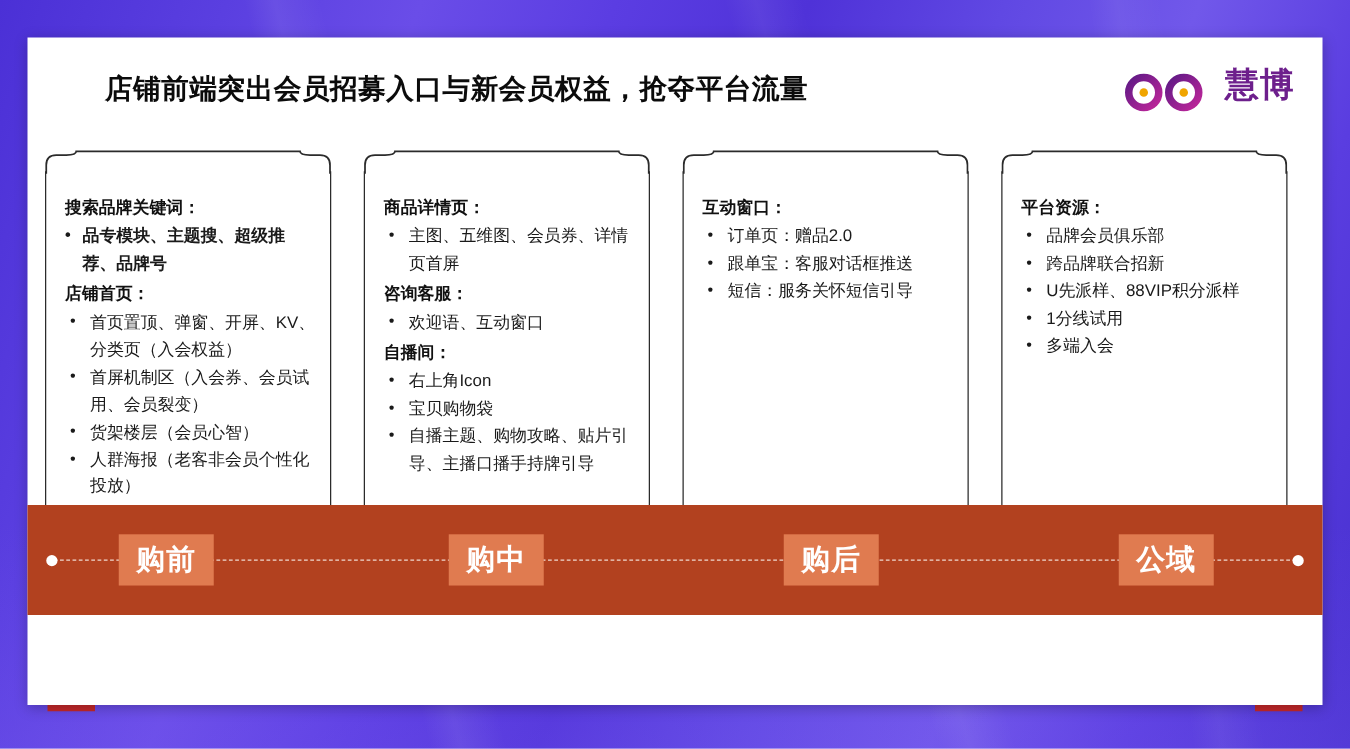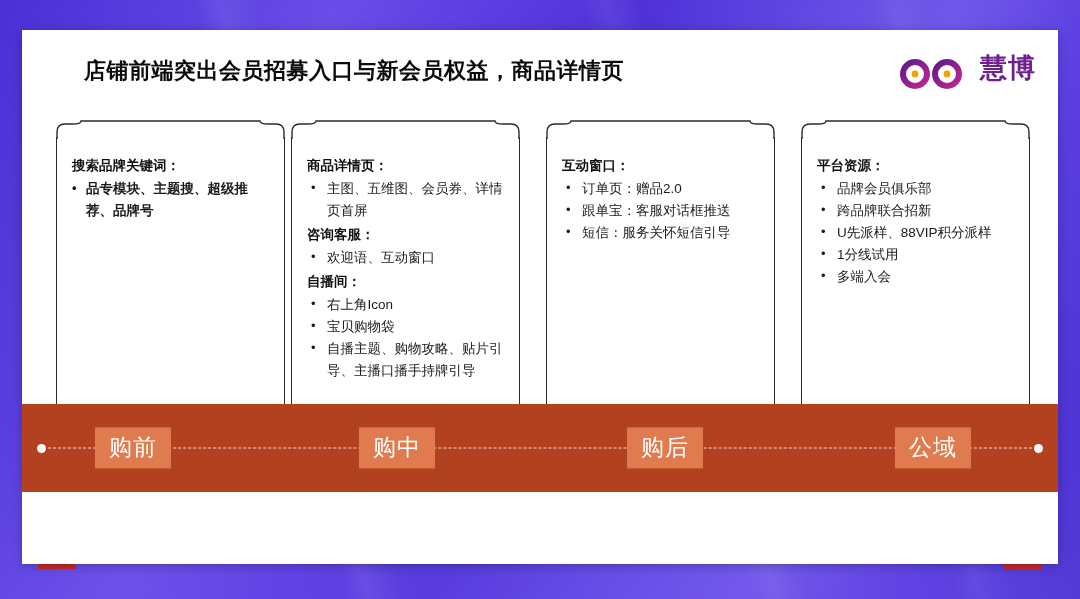--- a/index.html
+++ b/index.html
@@ -93,21 +93,21 @@
     position: absolute;
     left: 0; top: 90px;
     width: 1036px; height: 340px;
   }
   .col {
     position: absolute;
     top: 0;
     width: 229px;
     height: 337px;
   }
-  .col:nth-child(1) { left: 14px; margin-left: 20px; }
+  .col:nth-child(1) { left: 14px; }
   .col:nth-child(2) { left: 269px; }
   .col:nth-child(3) { left: 524px; }
   .col:nth-child(4) { left: 779px; }
 
   .col .bracket {
     position: absolute;
     left: 0; width: 229px;
     pointer-events: none;
   }
   .col .bracket.top    { top: 0; }
@@ -188,21 +188,21 @@
   .endcap.left  { left: 15px; }
   .endcap.right { right: 15px; }
 
   .stage {
     position: absolute;
     top: 50%;
     transform: translateY(-50%);
     background: #e07b50;
     color: #ffffff;
     font-size: 23px;
-    font-weight: normal;
+    font-weight: bold;
     letter-spacing: 1px;
     padding: 8px 14px 9px 14px;
     line-height: 1.05;
     white-space: nowrap;
   }
   .stage.s1 { left: 73px; }
   .stage.s2 { left: 337px; }
   .stage.s3 { left: 605px; }
   .stage.s4 { left: 873px; }
 </style>
@@ -211,21 +211,21 @@
 
 <div id="slide">
   <div id="bg-streaks"></div>
 
   <div class="ribbon left"></div>
   <div class="ribbon right"></div>
 
   <div id="card">
 
     <div id="header">
-      <div id="page-title">店铺前端突出会员招募入口与新会员权益，商品详情页</div>
+      <div id="page-title">店铺前端突出会员招募入口与新会员权益，抢夺平台流量</div>
 
       <div id="logo">
         <svg id="logo-mark" width="74" height="44" viewBox="0 0 74 44">
           <defs>
             <linearGradient id="lgGrad" x1="0" y1="0" x2="1" y2="1">
               <stop offset="0%" stop-color="#5f1a86"></stop>
               <stop offset="100%" stop-color="#c0269a"></stop>
             </linearGradient>
           </defs>
           <path d="M6 4 L6 40" stroke="url(#lgGrad)" stroke-width="6" stroke-linecap="round" fill="none"></path>
@@ -250,20 +250,29 @@
           <path d="M1,19 L1,12 Q1,4 9,4 L17,4 Q25,4 25,1 L204,1 Q204,4 212,4 L220,4 Q228,4 228,12 L228,19" fill="none" stroke="#2b2b2b" stroke-width="1.4"></path>
         </svg>
 
         <div class="col-body">
           <div class="grp">
             <div class="grp-title">搜索品牌关键词：</div>
             <ul class="items tight">
               <li>品专模块、主题搜、超级推荐、品牌号</li>
             </ul>
           </div>
+          <div class="grp">
+            <div class="grp-title">店铺首页：</div>
+            <ul class="items">
+              <li>首页置顶、弹窗、开屏、KV、分类页（入会权益）</li>
+              <li>首屏机制区（入会券、会员试用、会员裂变）</li>
+              <li>货架楼层（会员心智）</li>
+              <li>人群海报（老客非会员个性化投放）</li>
+            </ul>
+          </div>
         </div>
       </div>
 
       <div class="col c2">
         <svg class="bracket top" viewBox="0 0 229 20" width="229" height="20" preserveAspectRatio="none">
           <path d="M1,19 L1,12 Q1,4 9,4 L17,4 Q25,4 25,1 L204,1 Q204,4 212,4 L220,4 Q228,4 228,12 L228,19" fill="none" stroke="#2b2b2b" stroke-width="1.4"></path>
         </svg>
         <div class="sides"></div>
         <svg class="bracket bottom" viewBox="0 0 229 20" width="229" height="20" preserveAspectRatio="none">
           <path d="M1,19 L1,12 Q1,4 9,4 L17,4 Q25,4 25,1 L204,1 Q204,4 212,4 L220,4 Q228,4 228,12 L228,19" fill="none" stroke="#2b2b2b" stroke-width="1.4"></path>

